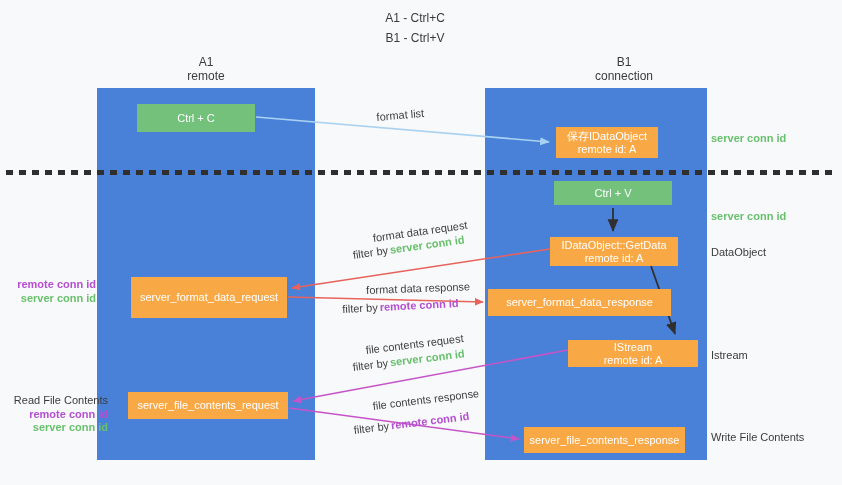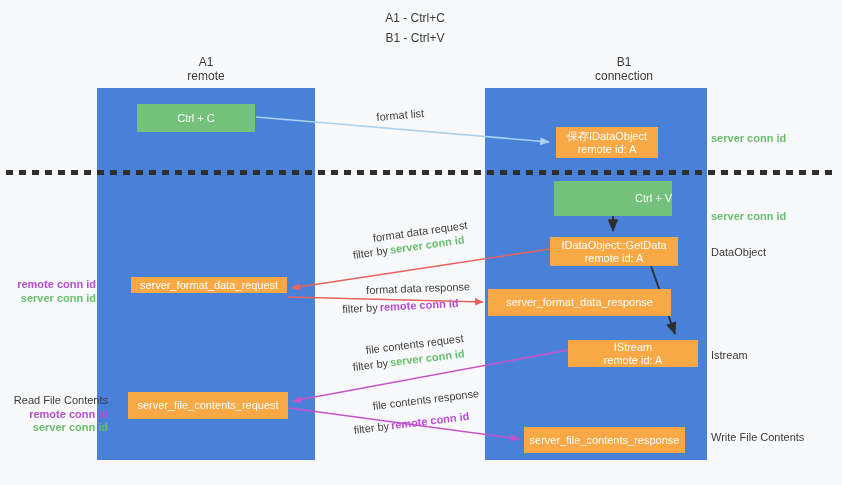--- a/index.html
+++ b/index.html
@@ -19,23 +19,23 @@
   .column{top:88px;height:372px;background:var(--column-blue);}
   .column.left{left:97px;width:218px;}
   .column.right{left:485px;width:222px;}
   .dashed-line{left:6px;top:170px;width:830px;height:5px;
     background:repeating-linear-gradient(90deg,var(--arrow-black) 0 7px,transparent 7px 13px);}
   .node{color:#fff;font-size:11px;text-align:center;display:flex;flex-direction:column;justify-content:center;line-height:13px;}
   .node.green{background:var(--box-green);}
   .node.orange{background:var(--box-orange);}
   .n-ctrl-c{left:137px;top:104px;width:118px;height:28px;}
   .n-save{left:556px;top:127px;width:102px;height:31px;}
-  .n-ctrl-v{left:554px;top:181px;width:118px;height:35px;align-items:flex-end;}
+  .n-ctrl-v{left:554px;top:181px;width:118px;height:24px;}
   .n-getdata{left:550px;top:237px;width:128px;height:29px;}
-  .n-sfdr{left:131px;top:277px;width:156px;height:16px;}
+  .n-sfdr{left:131px;top:277px;width:156px;height:41px;}
   .n-sfdresp{left:488px;top:289px;width:183px;height:27px;}
   .n-istream{left:568px;top:340px;width:130px;height:27px;}
   .n-sfcr{left:128px;top:392px;width:160px;height:27px;}
   .n-sfcresp{left:524px;top:427px;width:161px;height:26px;}
   .side-label{font-size:11px;white-space:nowrap;color:var(--text-dark);}
   .side-label.right{left:711px;}
   .green-txt{color:var(--text-green);font-weight:bold;}
   .purple-txt{color:var(--text-purple);font-weight:bold;}
   .left-group{left:0;width:96px;text-align:right;font-size:11px;line-height:13.5px;white-space:nowrap;}
   .flow-label{font-size:11px;color:#3f3f3f;white-space:nowrap;transform-origin:left top;}

